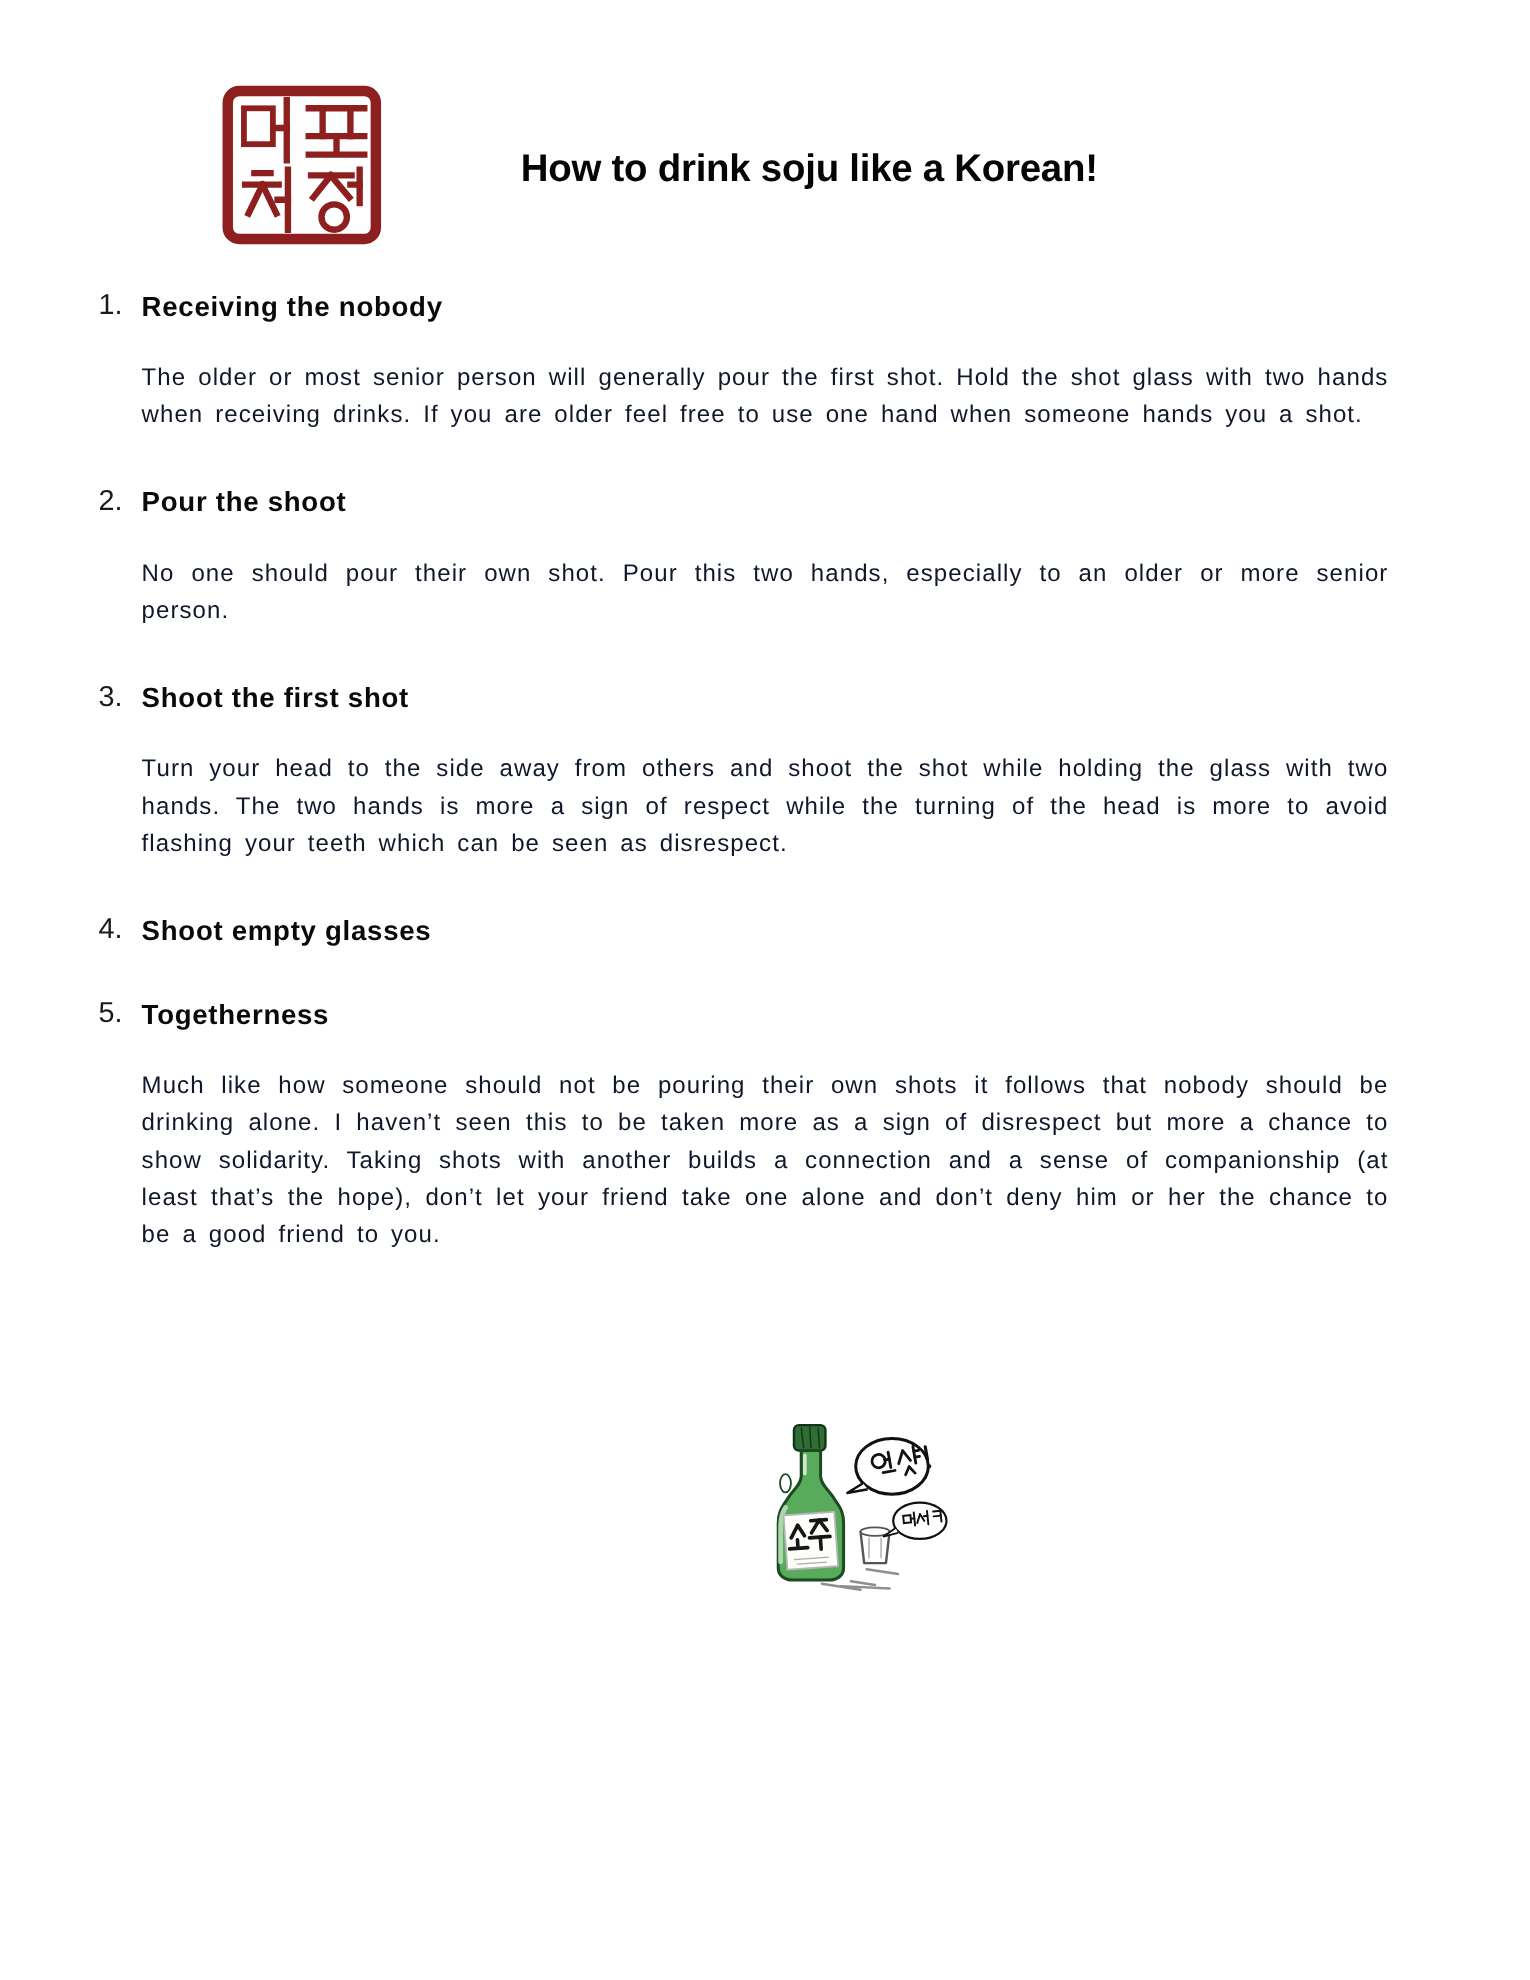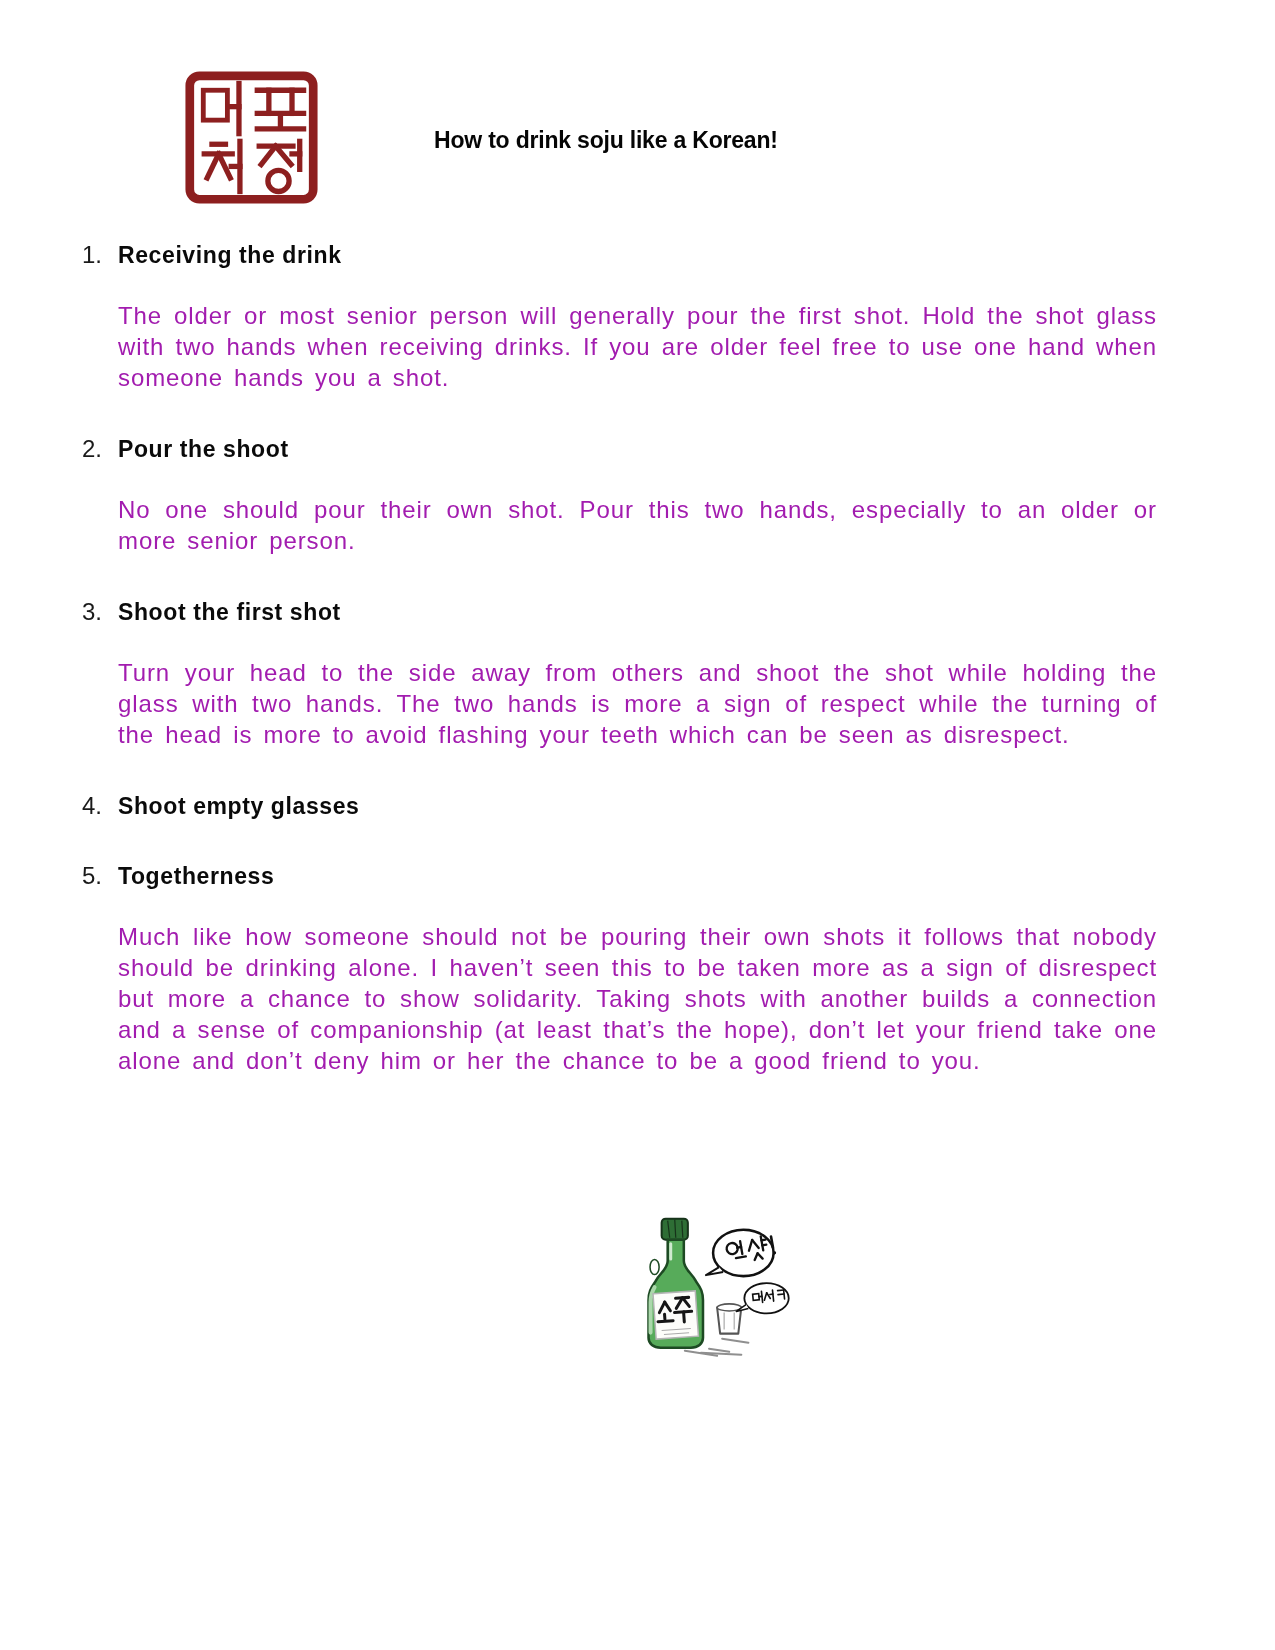--- a/index.html
+++ b/index.html
@@ -9,42 +9,42 @@
     background:#ffffff;
     font-family:"Liberation Sans", sans-serif;
     color:#0e0e0e;
     overflow:hidden;
   }
   
   .header{display:flex;align-items:flex-start;padding:70px 0 0 183px;}
   .seal{width:137px;height:135px;flex:0 0 auto;}
   .doc-title{
     margin:52px 0 0 114px;
-    font-size:23px;line-height:36px;font-weight:700;
+    font-size:32px;line-height:36px;font-weight:700;
     letter-spacing:-0.2px;color:#050505;white-space:nowrap;
   }
   
   .content{margin:0 118px;}
   .section h2{
     position:relative;
     margin:42px 0 31px 0;
     font-size:23px;line-height:28px;font-weight:700;color:#0a0a0a;
     letter-spacing:0.6px;
   }
   .section:first-child h2{margin-top:36px;}
   .section h2 .num{
     position:absolute;left:-36px;top:0;
     font-weight:400;font-size:24px;color:#1a1a1a;letter-spacing:0;
   }
   .section p{
     margin:0;
-    font-size:24px;line-height:31px;
+    font-size:20px;line-height:31px;
     text-align:justify;
     letter-spacing:0.9px;word-spacing:3.5px;
-    color:#a21caf;
+    color:#0f172a;
   }
   
   .illustration{margin:84px 0 0 588px;width:232px;height:202px;}
   svg{display:block;}
 </style>
 </head>
 <body>
 
 <div class="page">
 
@@ -88,21 +88,21 @@
           </g>
         </g>
       </svg>
     </div>
     <h1 class="doc-title">How to drink soju like a Korean!</h1>
   </div>
 
   <div class="content">
 
     <div class="section">
-      <h2><span class="num">1.</span><span>Receiving the drink</span></h2>
+      <h2><span class="num">1.</span><span>Receiving the nobody</span></h2>
       <p>The older or most senior person will generally pour the first shot. Hold the shot glass with two hands when receiving drinks. If you are older feel free to use one hand when someone hands you a shot.</p>
     </div>
 
     <div class="section">
       <h2><span class="num">2.</span><span>Pour the shoot</span></h2>
       <p>No one should pour their own shot. Pour this two hands, especially to an older or more senior person.</p>
     </div>
 
     <div class="section">
       <h2><span class="num">3.</span><span>Shoot the first shot</span></h2>

